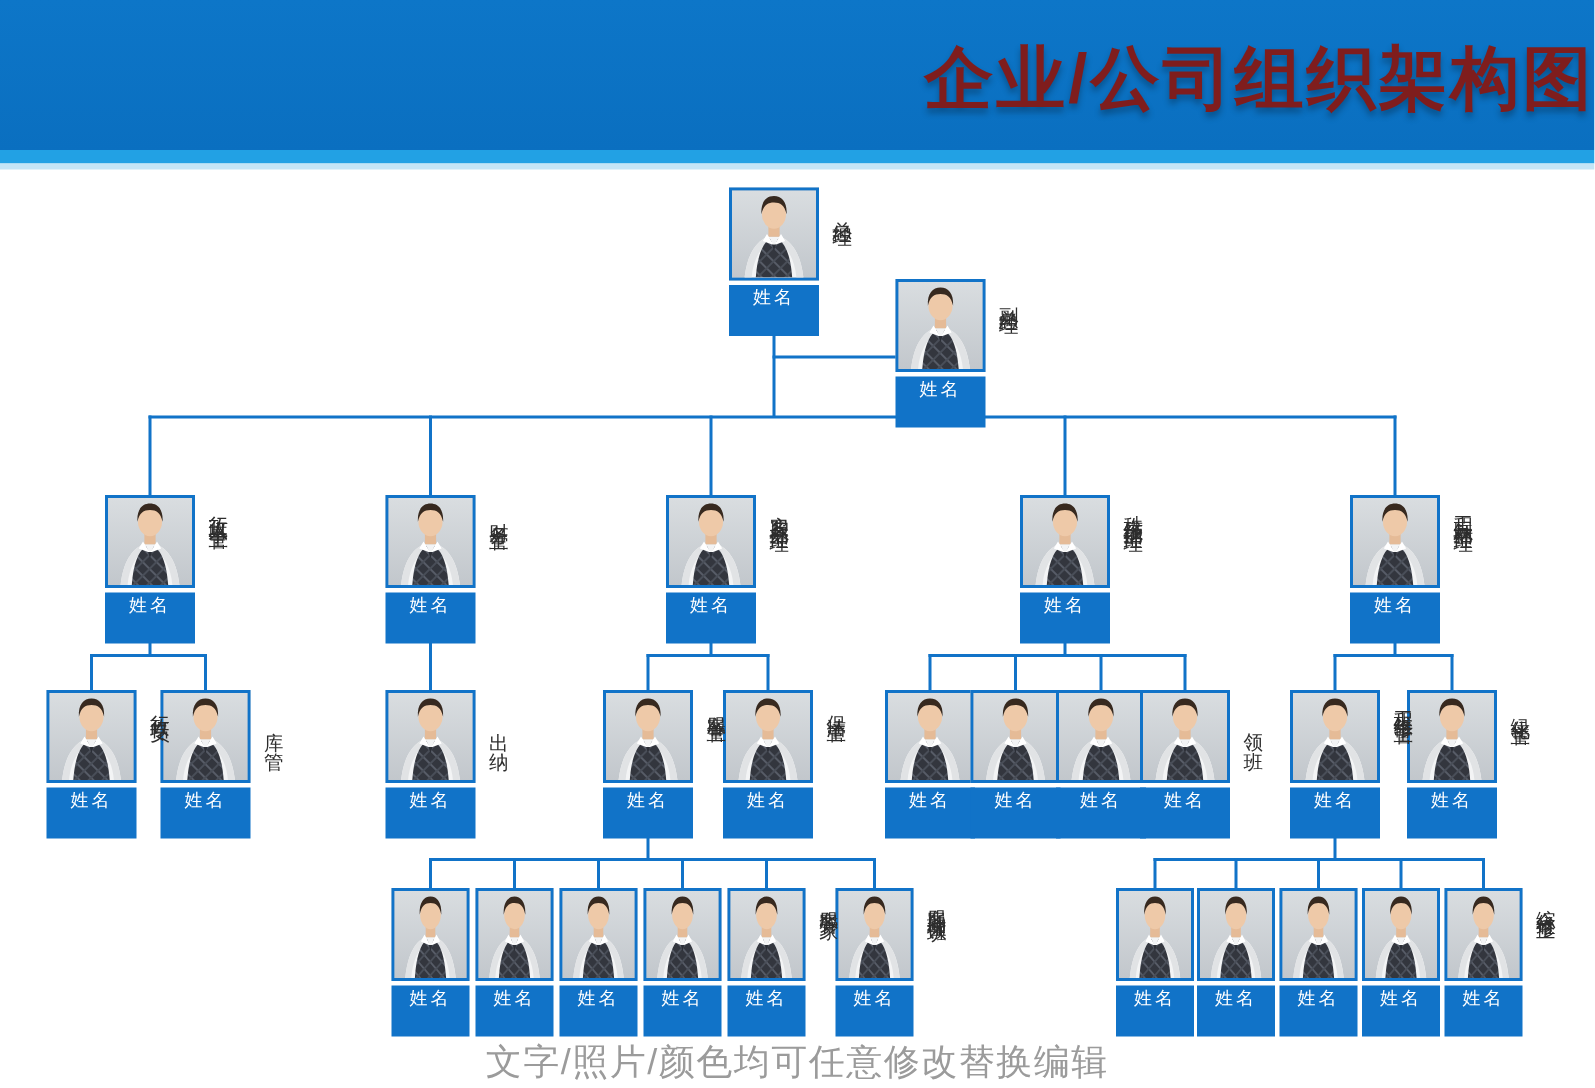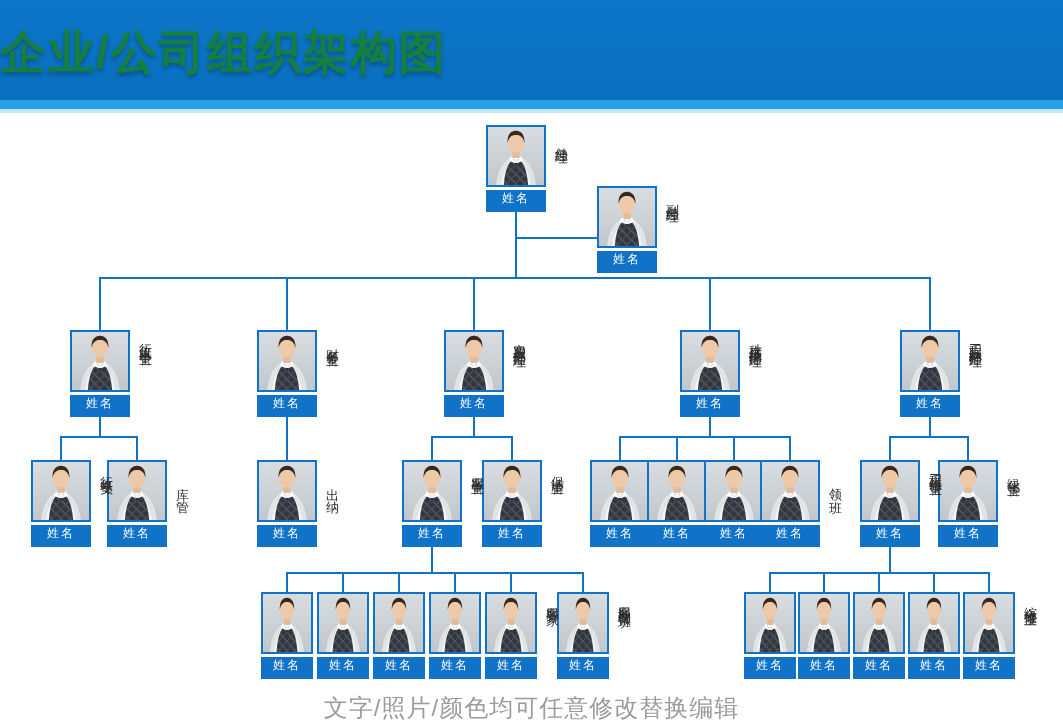--- a/index.html
+++ b/index.html
@@ -5,29 +5,29 @@
   * { margin:0; padding:0; box-sizing:border-box; }
   html,body { width:1063px; height:725px; }
   body {
     position:relative; background:#ffffff; overflow:hidden;
     font-family:"Liberation Sans","DejaVu Sans",sans-serif;
   }
   .header { position:absolute; left:0; top:0; width:1063px; height:100px;
     background:linear-gradient(#0d76c8,#0a6fc0); }
   .header-strip  { position:absolute; left:0; top:100px; width:1063px; height:9px; background:#22a1e4; }
   .header-strip2 { position:absolute; left:0; top:109px; width:1063px; height:4px; background:#c3e5f6; }
-  .title { position:absolute; left:0; top:22px; width:1063px; text-align:left;
-    font-size:46px; font-weight:bold; color:#15803d; letter-spacing:2px;
+  .title { position:absolute; left:0; top:22px; width:1063px; text-align:right;
+    font-size:46px; font-weight:bold; color:#7f1d1d; letter-spacing:2px;
     text-shadow:0 3px 4px rgba(0,0,0,.28); }
   .canvas { position:absolute; left:0; top:0; width:1063px; height:725px; }
   .line { position:absolute; background:#1173c8; }
   .node { position:absolute; }
   .photo { height:62px; border:2px solid #1173c8; background:#ccd1d5; }
   .photo svg { display:block; width:100%; height:100%; }
-  .namebar { margin-top:3px; height:22px; background:#1173c8; color:#ffffff;
+  .namebar { margin-top:3px; height:34px; background:#1173c8; color:#ffffff;
     font-size:12px; line-height:17px; text-align:center; letter-spacing:2px; }
   .role { position:absolute; writing-mode:vertical-rl; text-orientation:upright;
     font-size:13px; color:#2d2d2d; letter-spacing:2px; white-space:nowrap; z-index:5; }
   .role.spaced { letter-spacing:13px; }
   .footer { position:absolute; left:0; top:692px; width:1063px; text-align:center;
     font-size:24px; color:#9b9b9b; letter-spacing:1px; }
   .defs-holder { position:absolute; width:0; height:0; overflow:hidden; }
 </style>
 </head>
 <body>

